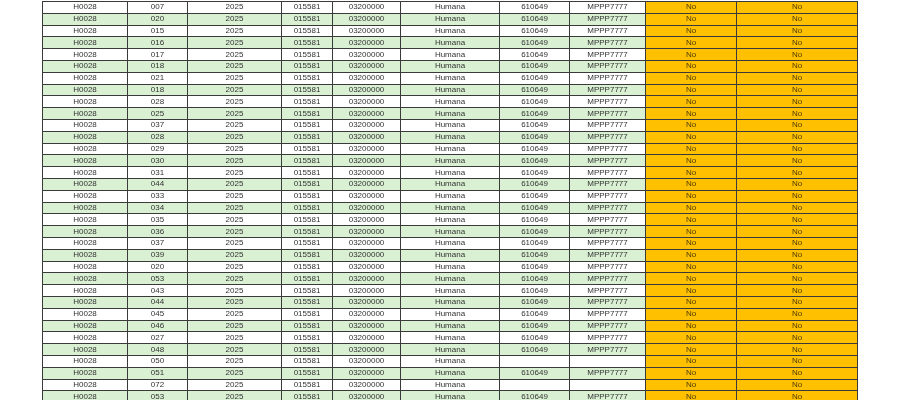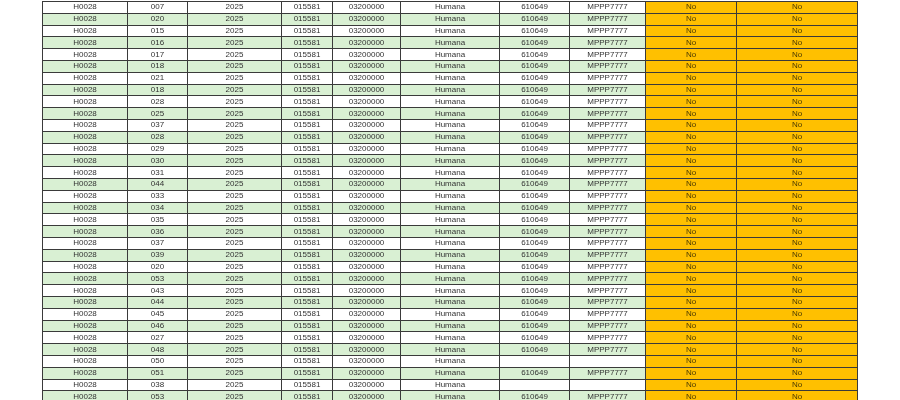--- a/index.html
+++ b/index.html
@@ -444,21 +444,21 @@
           <td>015581</td>
           <td>03200000</td>
           <td>Humana</td>
           <td>610649</td>
           <td>MPPP7777</td>
           <td class="flag">No</td>
           <td class="flag">No</td>
         </tr>
         <tr class="odd">
           <td>H0028</td>
-          <td>038</td>
+          <td>072</td>
           <td>2025</td>
           <td>015581</td>
           <td>03200000</td>
           <td>Humana</td>
           <td></td>
           <td></td>
           <td class="flag">No</td>
           <td class="flag">No</td>
         </tr>
         <tr class="even">

